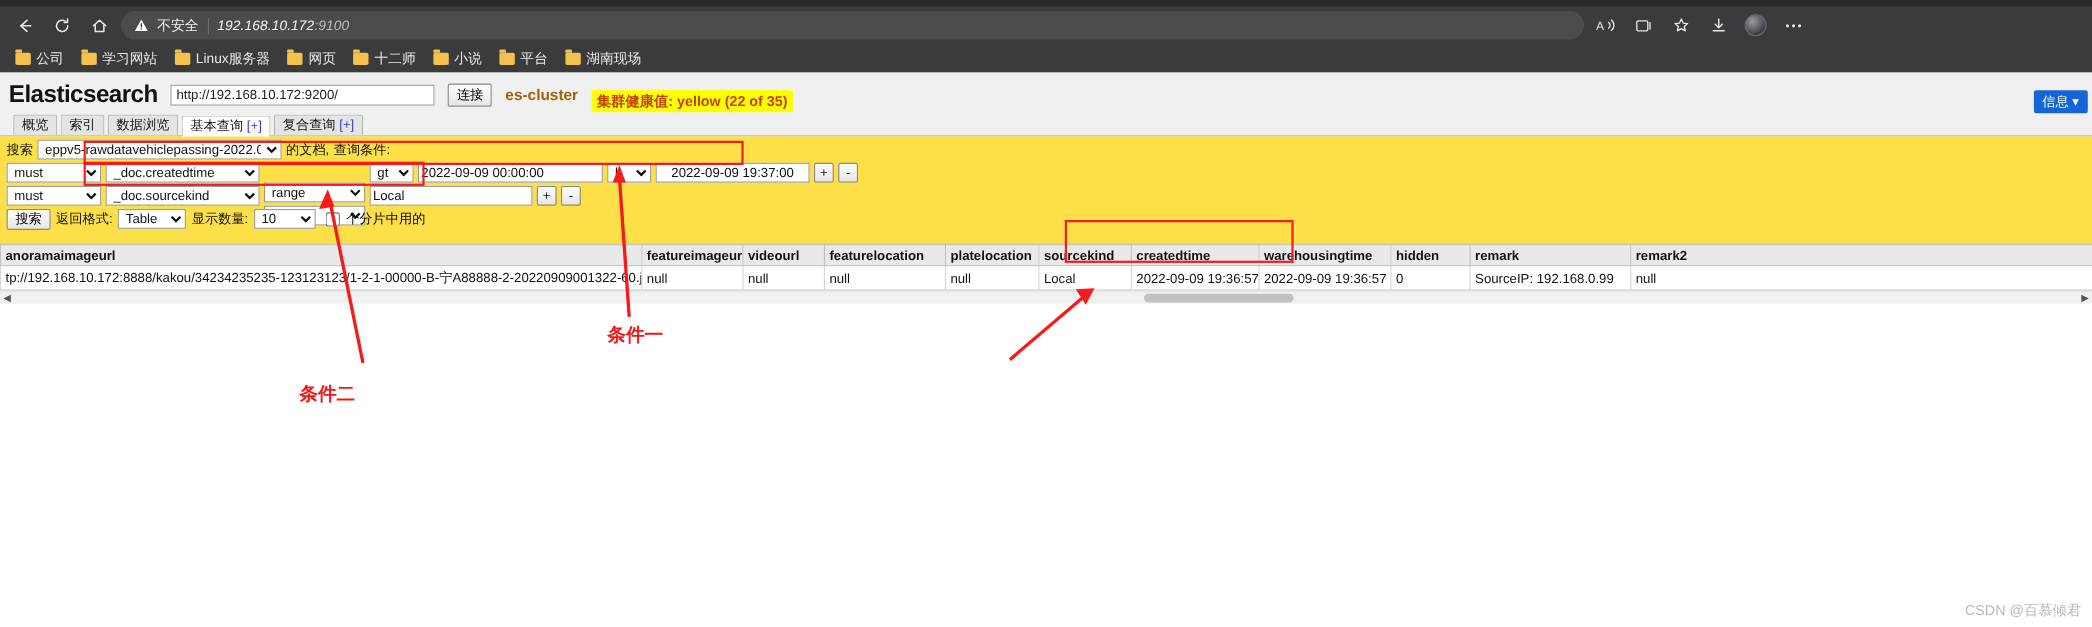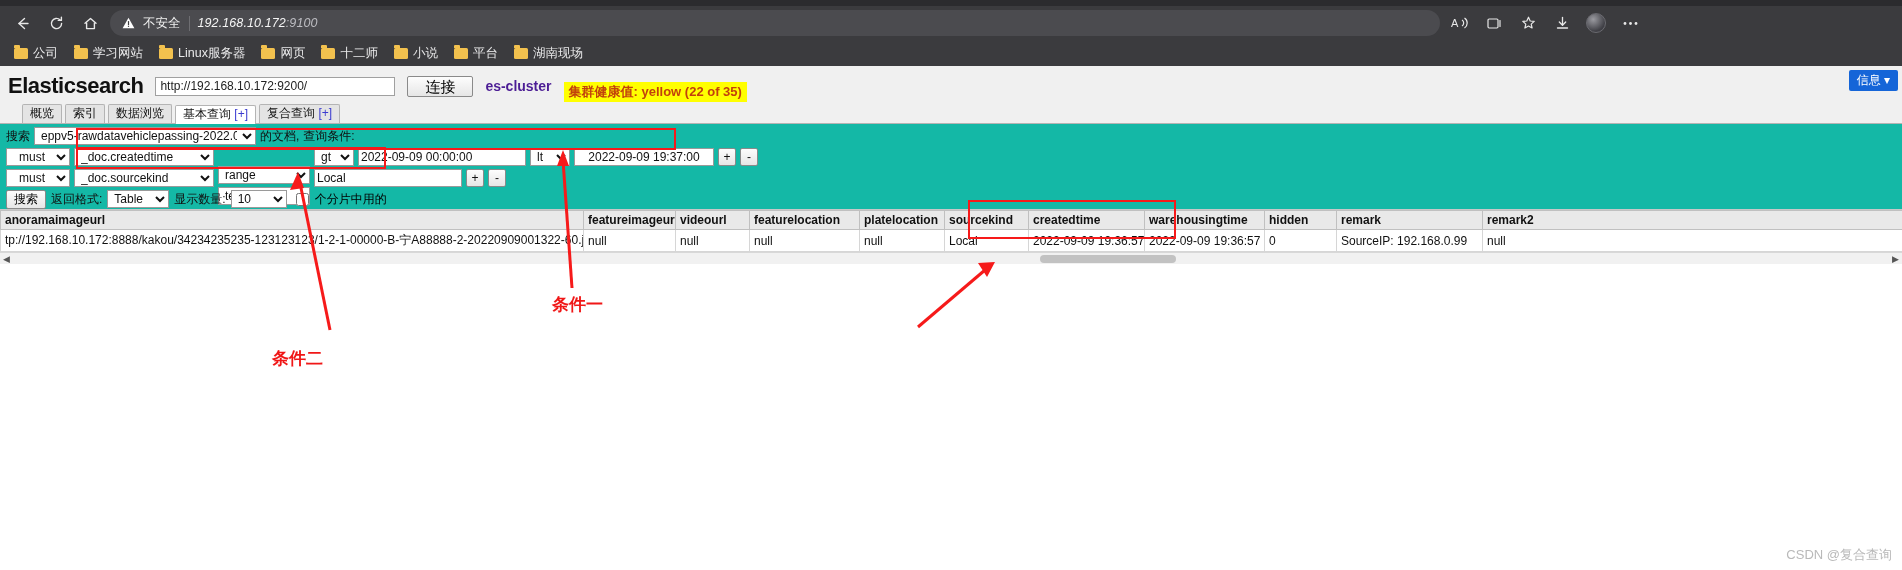--- a/index.html
+++ b/index.html
@@ -65,58 +65,58 @@
     display:flex; align-items:center; gap:12px;
     padding:4px 8px 2px 8px; background:#f0f0f0; position:relative;
   }
   #es-logo { font-size:22px; font-weight:bold; letter-spacing:-0.5px; color:#111; font-family:"Liberation Sans", sans-serif; }
   #es-url-input {
     width:240px; height:19px; font-size:12px; padding:1px 4px;
     border:1px solid #a0a0a0; background:#fff; color:#222;
     font-family:"Liberation Sans", sans-serif;
   }
   #es-connect-btn {
-    height:21px; font-size:15px; padding:1px 17px; border:1px solid #8a8a8a;
+    height:21px; font-size:12px; padding:1px 7px; border:1px solid #8a8a8a;
     background:linear-gradient(#fdfdfd,#e6e6e6); cursor:pointer; border-radius:2px;
   }
-  #es-cluster-name { font-size:14px; font-weight:bold; color:#4c1d95; }
+  #es-cluster-name { font-size:14px; font-weight:bold; color:#a16207; }
   #es-health {
     background:#ffff00; color:#c2410c; font-weight:bold; font-size:13px;
     padding:1px 5px; white-space:nowrap;margin-top:12px;
   }
   #es-info-btn {
-    position:absolute; right:4px; top:4px;
+    position:absolute; right:4px; top:16px;
     background:#1565d8; color:#fff; font-size:12px; padding:2px 8px;
     border-radius:2px; cursor:pointer; white-space:nowrap;
   }
 
   
   #es-tabs {
-    display:flex; align-items:flex-end; gap:3px; padding:0 22px;
+    display:flex; align-items:flex-end; gap:3px; padding:0 12px;
     border-bottom:1px solid #b4b4b4; background:#f0f0f0; height:20px;
   }
   .es-tab {
     font-size:12px; padding:1px 7px 2px 7px; border:1px solid #b4b4b4;
     border-bottom:none; background:#e4e4e4; cursor:pointer; color:#111;
     line-height:15px; border-radius:2px 2px 0 0;
   }
   .es-tab.active { background:#fff; position:relative; top:1px; }
   .es-tab .plus { color:#3a3ad0; }
 
   
-  #query-panel { background:#14b8a6; padding:2px 6px 0 6px; }
+  #query-panel { background:#fde047; padding:2px 6px 12px 6px; }
   .qrow { display:flex; align-items:center; gap:4px; height:20px; margin-bottom:1px; }
   .qlabel { font-size:12px; color:#111; white-space:nowrap; }
   select.q, input.q {
     font-size:12px; height:18px; border:1px solid #9a9a9a; background:#fff;
     font-family:"Liberation Sans", sans-serif; color:#111; padding:0 2px;
   }
   select.q { background:#fff; }
   #index-select { width:222px; }
-  #bool-1, #bool-2 { width:64px;text-align:center; }
+  #bool-1, #bool-2 { width:86px; }
   #field-1, #field-2 { width:140px; }
   #type-1, #type-2 { width:92px;margin-top:36px; }
   #op-1 { width:40px; }
   #op-2 { width:40px; }
   #val-1a { width:168px; }
   #val-1b { width:140px;text-align:center; }
   #val-2  { width:148px; }
   .tinybtn {
     width:18px; height:18px; font-size:12px; line-height:14px; text-align:center;
     border:1px solid #8a8a8a; background:linear-gradient(#fdfdfd,#e6e6e6);
@@ -426,13 +426,13 @@
     <g>
       <line x1="918" y1="327" x2="985" y2="270" stroke="#f61a1a" stroke-width="3"></line>
       <polygon points="995,262 978,263 987,277" fill="#f61a1a"></polygon>
     </g>
   </svg>
 
   <div class="ann-label" style="left:552px; top:293px;">条件一</div>
   <div class="ann-label" style="left:272px; top:347px;">条件二</div>
 </div>
 
-<div id="watermark">CSDN @复合查询</div>
+<div id="watermark">CSDN @百慕倾君</div>
 
 </body></html>

